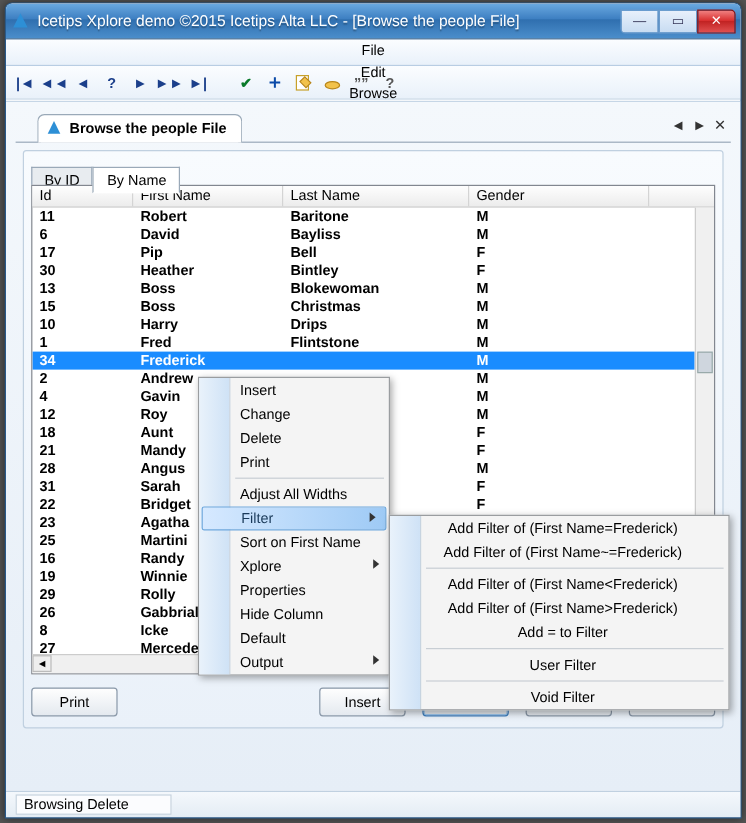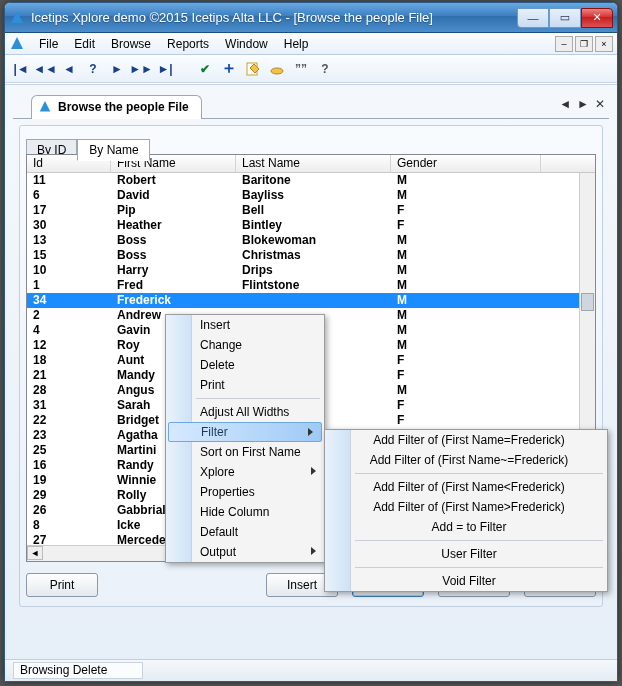--- a/index.html
+++ b/index.html
@@ -45,20 +45,21 @@
     background: linear-gradient(#f08080,#d93030 45%,#c02020 46%,#e05050);
     color:#fff; border-color:#8a1010;
     border-radius: 0 4px 0 0;
   }
   .winbtn.min { border-radius: 0 0 0 4px; }
   .menubar {
     height: 22px; display:flex; align-items:center;
     background: linear-gradient(#fbfdff,#e9f1fa);
     border-bottom: 1px solid #b8cde3;
     padding: 0 4px;
+    flex-direction: column;
   }
   .menubar .mb-icon { width:16px;height:16px; margin-right:6px;}
   .menubar .menuitem { padding: 2px 8px; color:#000; }
   .mdi-btns { margin-left:auto; display:flex; gap:2px; }
   .mdi-btn { width:18px;height:16px;border:1px solid #aaa;background:#eee;font-size:9px;display:flex;align-items:center;justify-content:center;}
   .toolbar {
     height: 28px; display:flex; align-items:center; gap:8px;
     padding: 2px 8px;
     background: linear-gradient(#fbfdff,#e9f1fa);
     border-bottom: 1px solid #c6d6e6;

